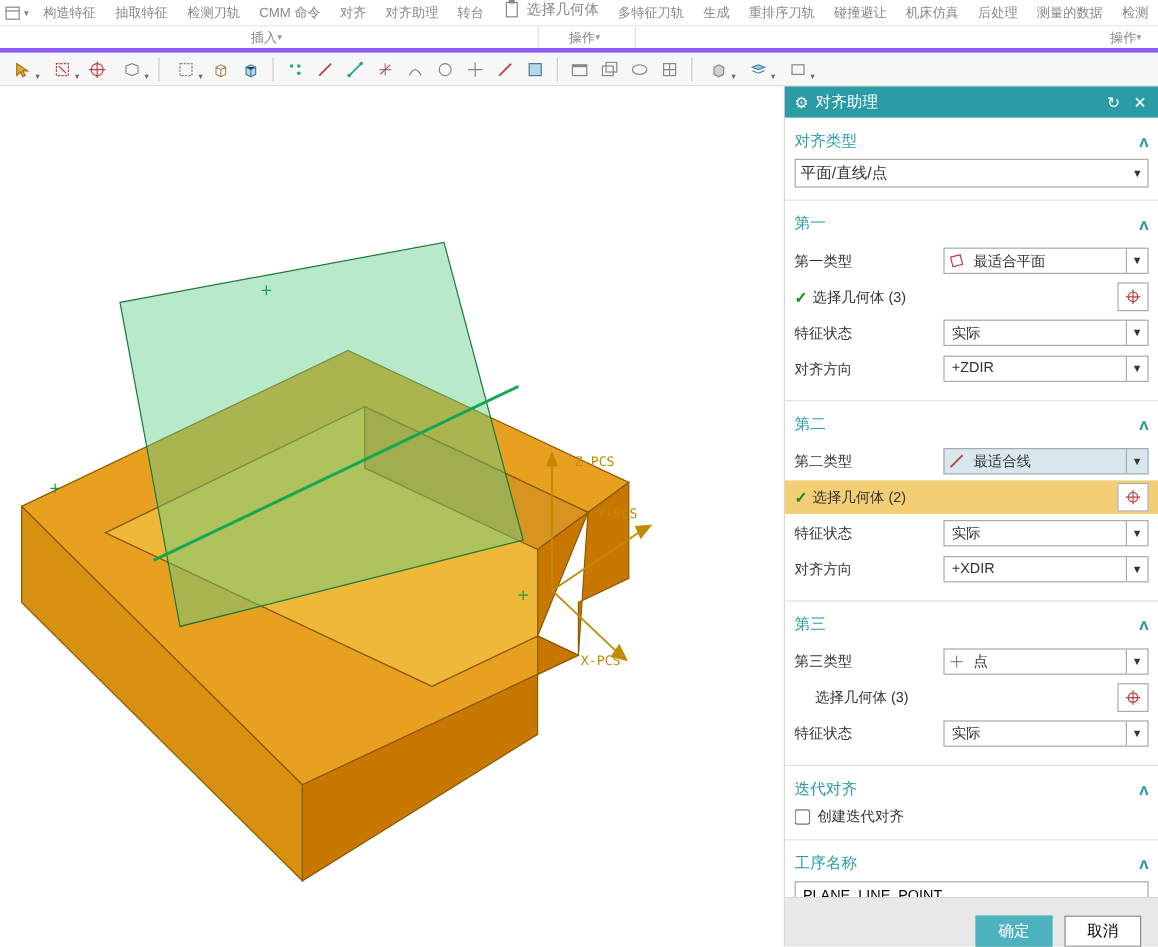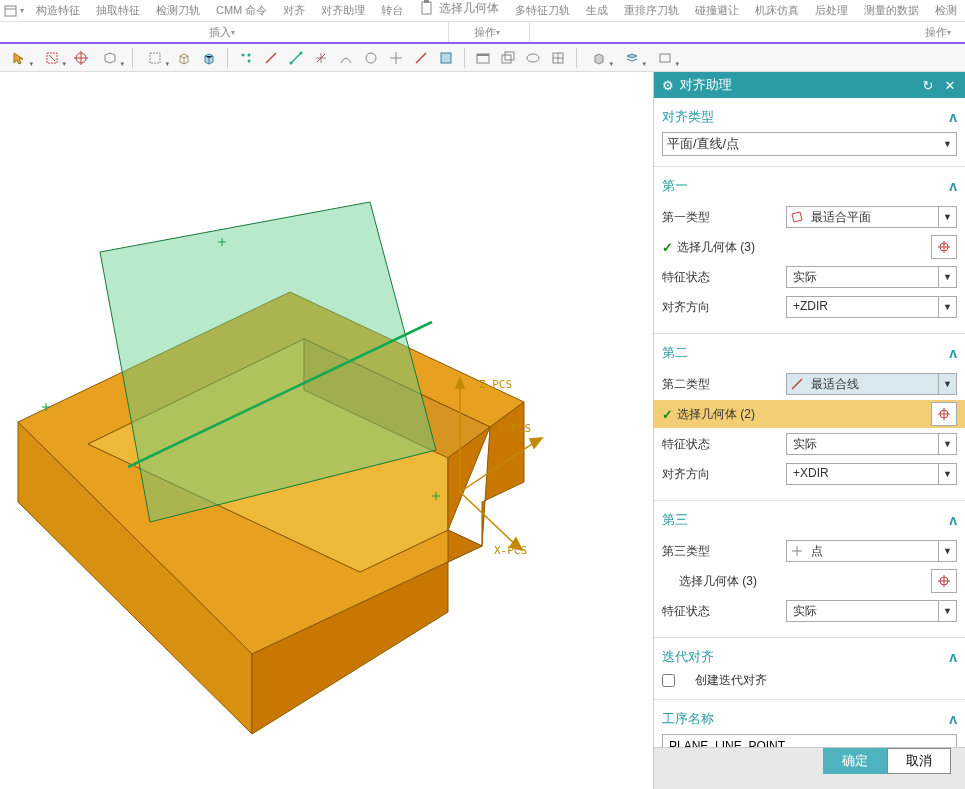--- a/index.html
+++ b/index.html
@@ -3,21 +3,21 @@
 <meta charset="utf-8">
 <style>
 * { box-sizing: border-box; margin: 0; padding: 0; font-family: "Microsoft YaHei", sans-serif; }
 body { width: 965px; height: 789px; background: #fff; overflow: hidden; font-size: 12px; color: #333; }
 
 .ribbon-tabs { display: flex; height: 22px; background: #fff; border-bottom: 1px solid #e0e0e0; }
 .ribbon-tab { padding: 3px 8px; color: #888; font-size: 11px; cursor: pointer; white-space: nowrap; }
 .ribbon-left { display: flex; flex: 1; overflow: hidden; }
 .ribbon-right { display: flex; }
 
-.ribbon-bottom { display: flex; height: 22px; background: #fff; border-bottom: 2px solid #8b5cf6; font-size: 11px; color: #888; }
+.ribbon-bottom { display: flex; height: 22px; background: #fff; border-bottom: 4px solid #8b5cf6; font-size: 11px; color: #888; }
 .ribbon-group-label { display: inline-block; text-align: center; padding: 3px 0; }
 .ribbon-sep { width: 1px; background: #e0e0e0; }
 .rb-wrap { display: flex; align-items: center; }
 .rb-drop { width: 8px; height: 8px; margin-left: 0; display: inline-block; }
 .rb-drop::after { content: "▾"; font-size: 8px; color: #999; position: relative; top: -3px; }
 
 .ribbon-paste { display: flex; align-items: flex-start; padding: 0 8px; gap: 4px; color: #888;}
 .ribbon-paste svg { width: 16px; height: 16px; }
 
 .toolbar { display: flex; height: 28px; background: #f7f7f7; border-bottom: 1px solid #ddd; align-items: center; padding: 0 4px; gap: 3px; }
@@ -53,26 +53,26 @@
 .combo { display: flex; width: 100%; border: 1px solid #aaa; height: 22px; background: #fff; }
 .combo.hl { background: #d8e8ee; }
 .combo .cico { width: 20px; display: flex; align-items: center; justify-content: center; border-right: none; }
 .combo .ctxt { flex: 1; padding: 2px 4px; font-size: 12px; background: transparent; border: none; outline: none; }
 .combo .cdrop { width: 18px; display: flex; align-items: center; justify-content: center; border-left: 1px solid #aaa; font-size: 9px; cursor: pointer; }
 
 .full-combo { width: 100%; height: 24px; border: 1px solid #aaa; display: flex; align-items: center; padding: 0 4px; }
 .full-combo .ctxt { flex: 1; font-size: 13px; }
 .full-combo .cdrop { font-size: 9px; cursor: pointer; }
 
-.chk { display: flex; align-items: center; gap: 20px; }
+.chk { display: flex; align-items: center; gap: 6px; }
 .chk input { width: 13px; height: 13px; }
 
 .text-input { width: 100%; height: 24px; border: 1px solid #aaa; padding: 2px 6px; font-size: 12px; }
 
-.panel-footer { background: #e8e8e8; height: 42px; display: flex; align-items: flex-start; justify-content: flex-end; padding: 0 14px; border-top: 1px solid #ccc; }
+.panel-footer { background: #e8e8e8; height: 42px; display: flex; align-items: flex-end; justify-content: flex-end; padding: 0 14px; gap: 10px; border-top: 1px solid #ccc; }
 .btn { min-width: 64px; height: 26px; border: 1px solid #888; background: #ffffff; cursor: pointer; font-size: 13px; }
 .btn.primary { background: #4fb3bf; color: #fff; border-color: #4fb3bf; }
 
 .axis-label { position: absolute; font-size: 11px; color: #c28a00; font-family: monospace; }
 </style>
 </head>
 <body>
 
 <div class="ribbon-tabs">
   <div style="width:28px; display:flex; align-items:center; justify-content:center;">
@@ -296,21 +296,21 @@
       </g>
 
       <g stroke="#1a9a4a" stroke-width="1">
         <path d="M 42 335 h8 M46 331 v8"></path>
         <path d="M 218 170 h8 M222 166 v8"></path>
         <path d="M 432 424 h8 M436 420 v8"></path>
       </g>
     </svg>
     <div class="axis-label" style="left:432px; top:306px;margin-left:47px;">Z-PCS</div>
     <div class="axis-label" style="left:498px; top:350px;">Y-PCS</div>
-    <div class="axis-label" style="left:494px; top:472px;">X-PCS</div>
+    <div class="axis-label" style="left:484px; top:472px;">X-PCS</div>
   </div>
 
   <div class="panel">
     <div class="panel-header">
       <span>⚙</span>
       <span style="margin-left:6px;">对齐助理</span>
       <span class="sp"></span>
       <span class="ico">↻</span>
       <span class="ico">✕</span>
     </div>

